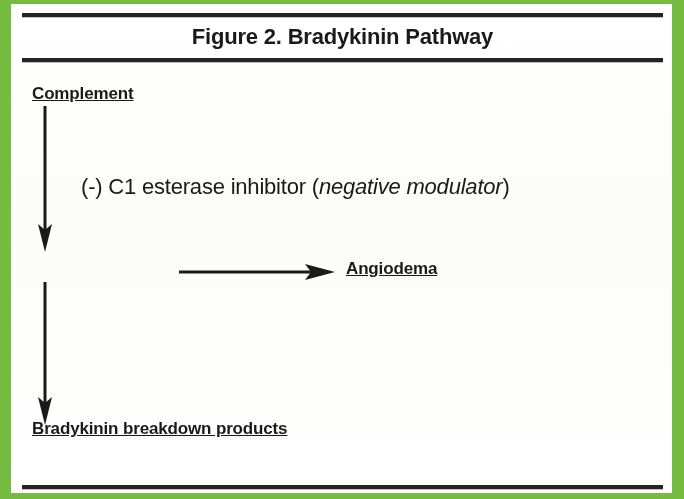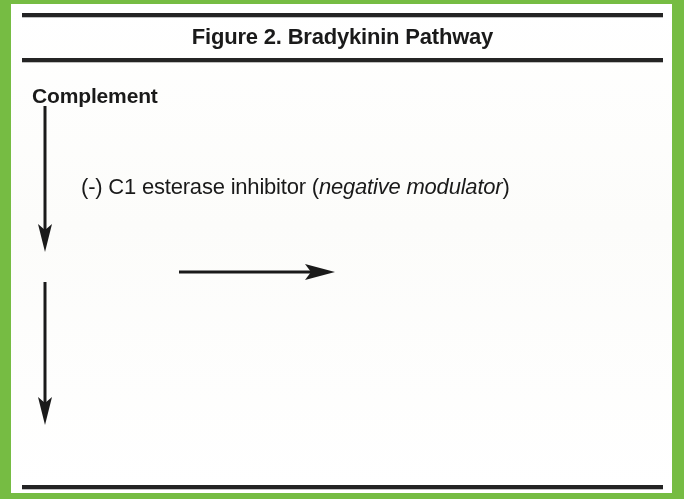--- a/index.html
+++ b/index.html
@@ -84,25 +84,26 @@
   #diagram {
     position: absolute;
     left: 0;
     top: 58px;
     width: 661px;
     height: 423px;
   }
 
   .node-label {
     position: absolute;
-    font-size: 21px;
+    font-size: 17px;
     font-weight: bold;
     color: #1a1a1a;
     letter-spacing: -0.15px;
     white-space: nowrap;
+    text-decoration: underline;
   }
 
   .annotation {
     position: absolute;
     font-size: 22px;
     font-weight: normal;
     color: #1a1a1a;
     letter-spacing: -0.2px;
     white-space: nowrap;
   }
@@ -161,26 +162,28 @@
       </svg>
 
       <div class="annotation" id="annotation-negative"><span>(-)</span>&nbsp;<span>C1 esterase inhibitor</span>&nbsp;<span>(</span><i>negative modulator</i><span>)</span></div>
 
 
       <svg class="arrow-svg" id="arrow-bradykinin-angiodema" width="156" height="28" viewBox="0 0 156 28">
         <line class="arrow-stroke" x1="0" y1="14" x2="136" y2="14" stroke-width="3"></line>
         <polygon class="arrow-head" points="156,14 126,6 132,14 126,22"></polygon>
       </svg>
 
+      <div class="node-label" id="node-angiodema">Angiodema</div>
 
       <svg class="arrow-svg" id="arrow-bradykinin-breakdown" width="24" height="143" viewBox="0 0 24 143">
         <line class="arrow-stroke" x1="10" y1="0" x2="10" y2="125" stroke-width="3"></line>
         <polygon class="arrow-head" points="10,143 3,115 10,121 17,115"></polygon>
       </svg>
 
 
+      <div class="node-label" id="node-breakdown">Bradykinin breakdown products</div>
 
     </div>
 
     <div class="rule" id="figure-rule-bottom"></div>
 
   </div>
 </div>
 
 </body></html>

